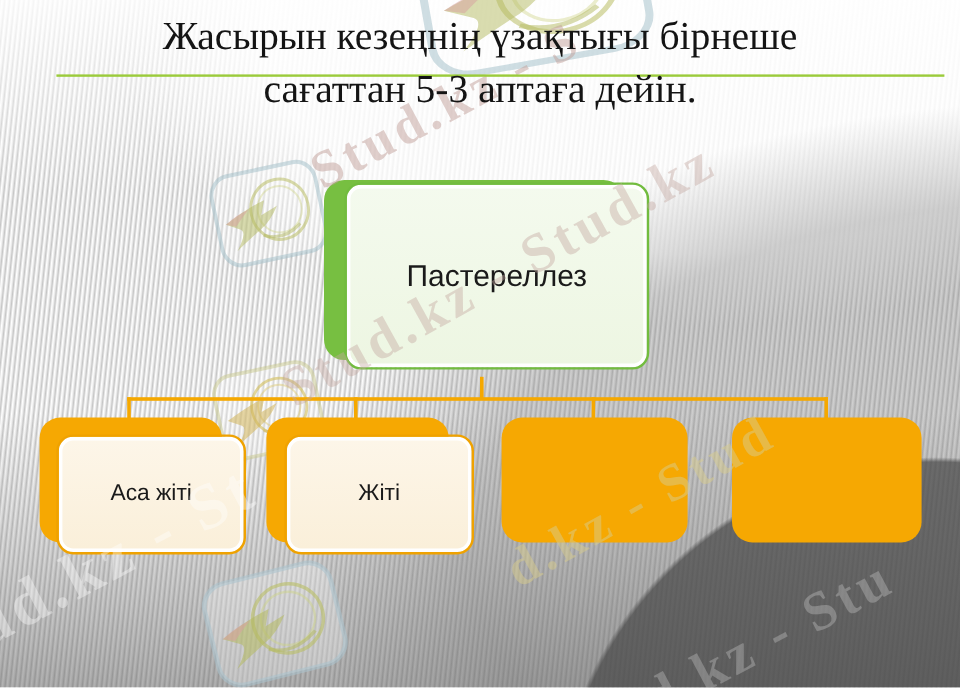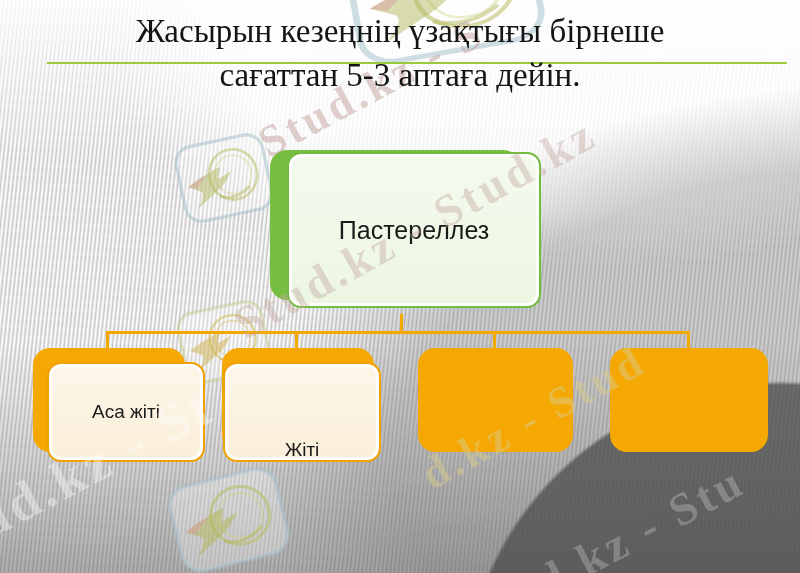--- a/index.html
+++ b/index.html
@@ -54,21 +54,21 @@
     background:linear-gradient(180deg,#F4FAEE 0%,#EDF6E2 100%);
     border:2px solid #72BC3F;font-size:25px;
   }
   .orange-back{background:#F6A802;width:152px;height:104px;top:348px;}
   .ob1{left:33px;} .ob2{left:222px;} .ob3{left:418px;width:155px;} .ob4{left:610px;width:158px;}
   .orange-front{
     width:158px;height:100px;top:362px;
     background:linear-gradient(180deg,#FDF6E9 0%,#FAEFD9 100%);
     border:2px solid #EFA201;font-size:19px;line-height:1.12;padding:0 8px;box-sizing:border-box;
   }
-  .of1{left:47px;} .of2{left:223px;align-items:flex-end;} .of3{left:432px;width:160px;} .of4{left:627px;}
+  .of1{left:47px;} .of2{left:237px;} .of3{left:432px;width:160px;} .of4{left:627px;}
   
   .wm{
     position:absolute;z-index:5;white-space:nowrap;
     font-family:"Liberation Serif",serif;font-weight:700;letter-spacing:4px;
     transform-origin:0 50%;pointer-events:none;
   }
   .wm-top{left:262px;top:120px;font-size:44px;color:rgba(193,160,153,0.5);transform:rotate(-28deg);}
   .wm-mid{left:238px;top:300px;font-size:46px;color:rgba(196,168,160,0.42);transform:rotate(-29deg);}
   .wm-right{left:425px;top:452px;font-size:44px;color:rgba(216,204,140,0.5);transform:rotate(-29deg);}
   .wm-bottom-left{left:-70px;top:520px;font-size:54px;color:rgba(255,255,255,0.38);transform:rotate(-28deg);}

